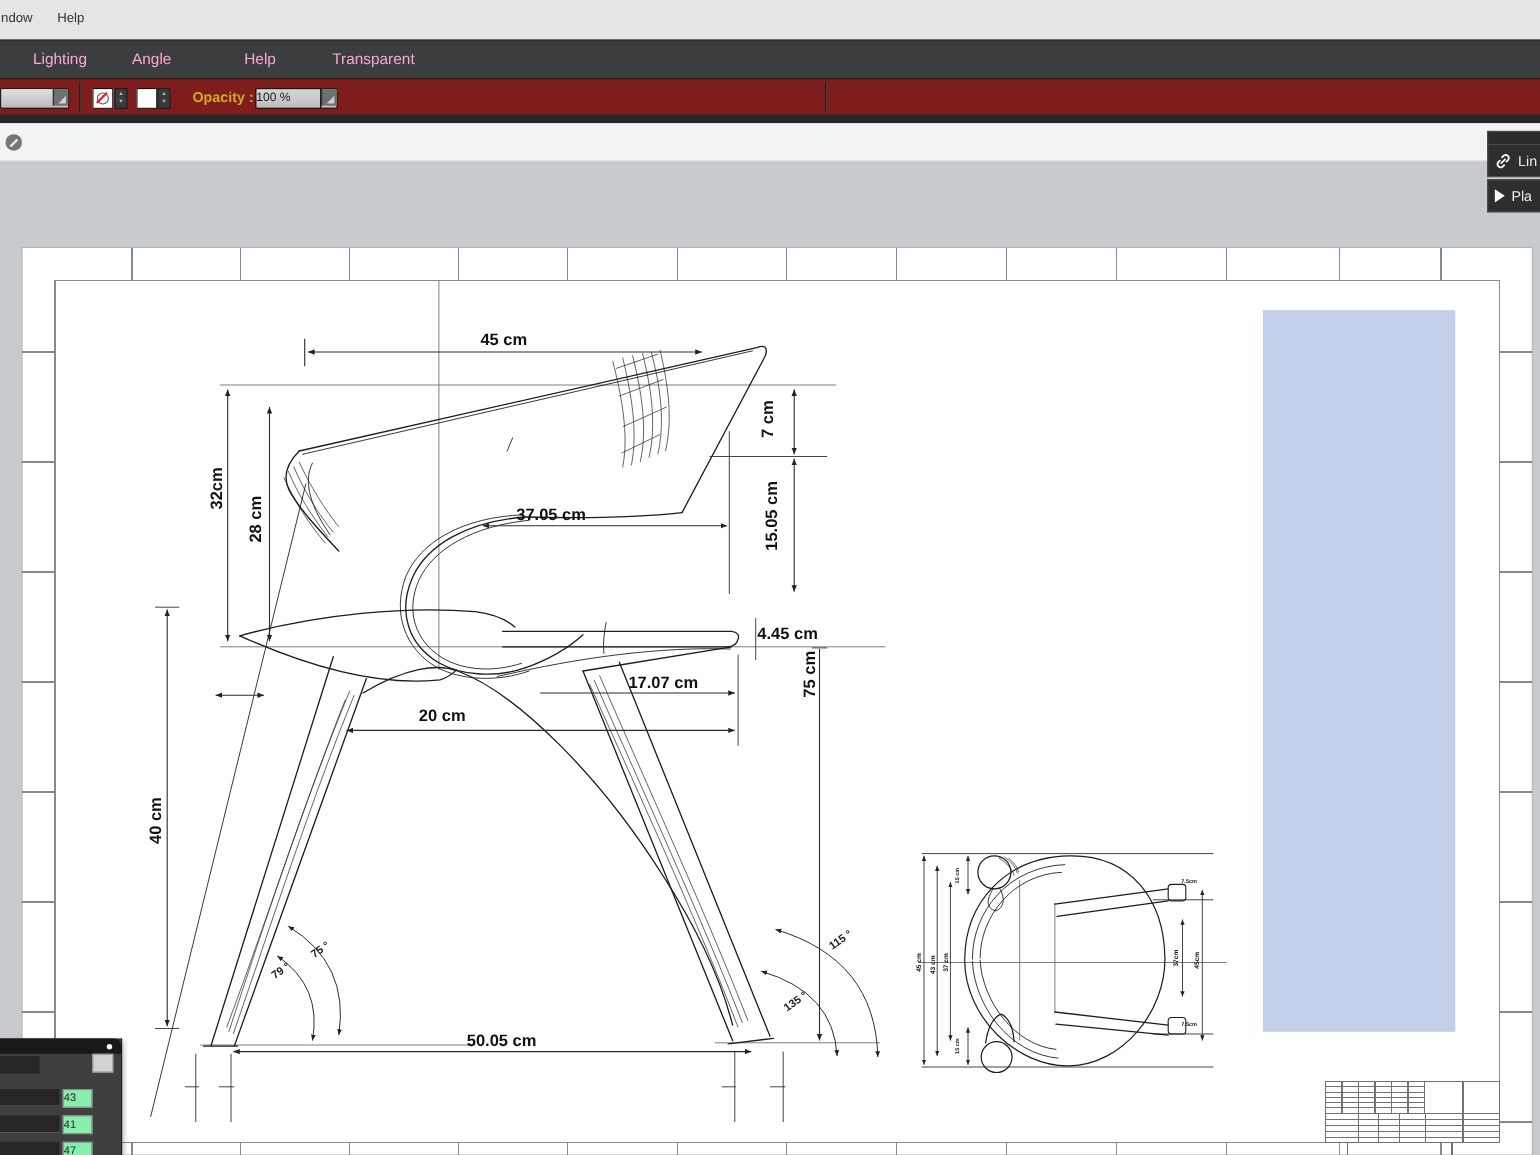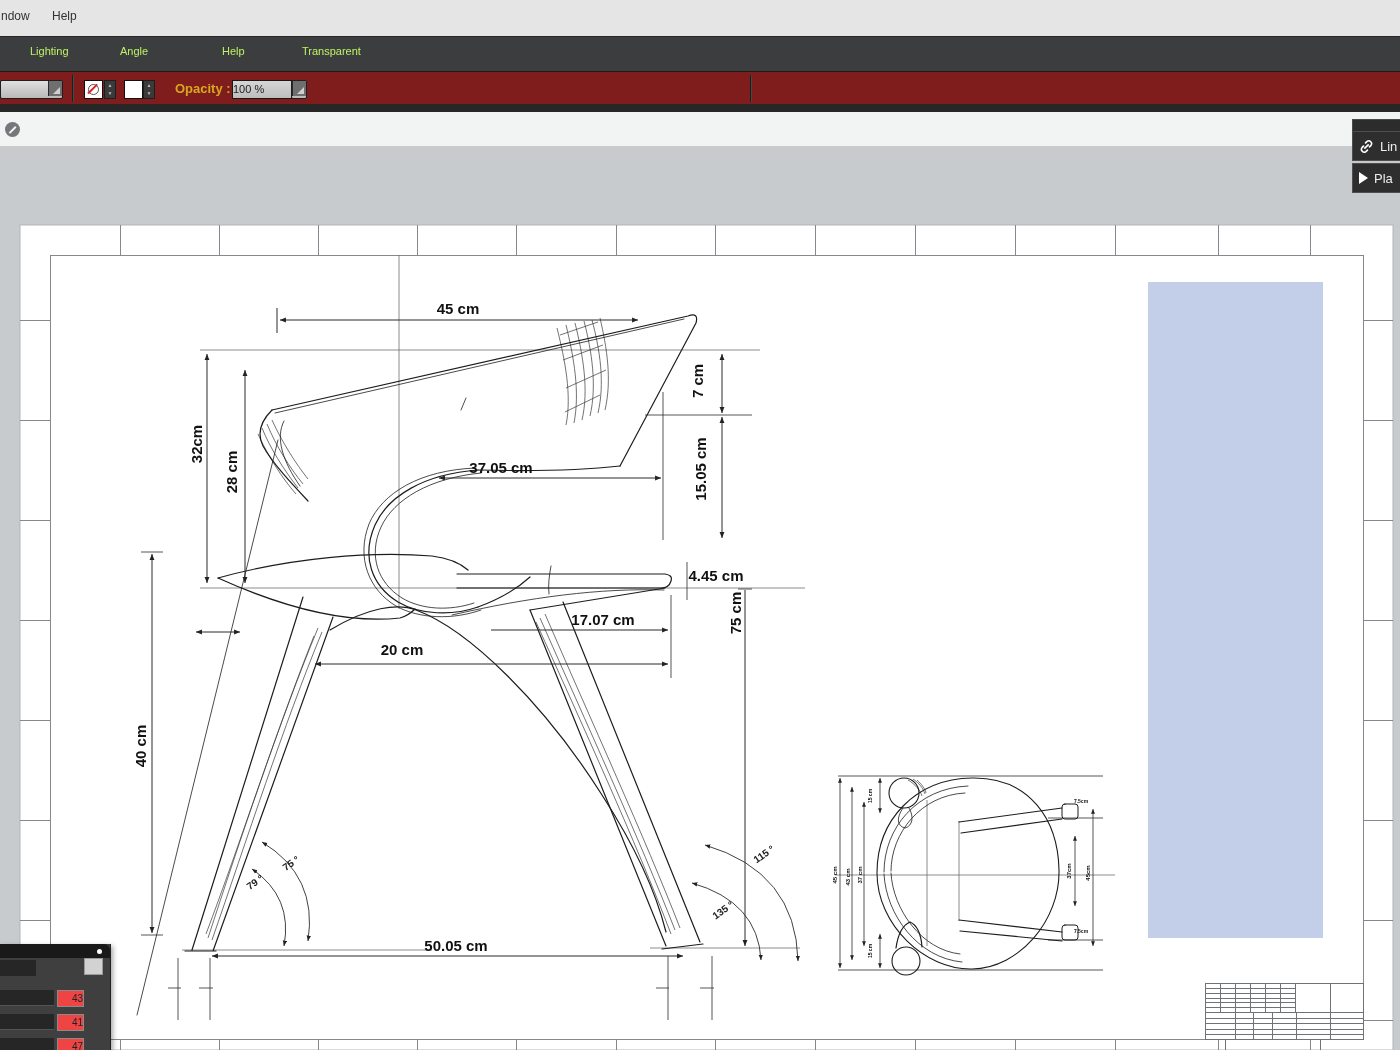--- a/index.html
+++ b/index.html
@@ -2,21 +2,21 @@
 <html><head>
 <meta charset="utf-8">
 <style>
   html,body{margin:0;padding:0;width:1400px;height:1050px;overflow:hidden;
     font-family:"Liberation Sans",sans-serif;background:#c8cbce;position:relative}
   .abs{position:absolute}
   
   #menubar{left:0;top:0;width:1400px;height:36px;background:#e5e5e6;color:#323232;font-size:12px}
   #menubar span{position:absolute;top:9px}
   #toolbar1{left:0;top:36px;width:1400px;height:35px;background:#3c3d3e;border-top:1px solid #262626}
-  #toolbar1 span{position:absolute;top:8px;color:#bef264;font-size:11px;cursor:default}
+  #toolbar1 span{position:absolute;top:8px;color:#f9a8d4;font-size:14px;cursor:default}
   #toolbar2{left:0;top:71px;width:1400px;height:33px;background:#7f1d1d;border-top:1px solid #1c1c1c}
   #darkstrip{left:0;top:104px;width:1400px;height:8px;background:#272727}
   #lightbar{left:0;top:112px;width:1400px;height:34px;background:#f2f3f3;border-bottom:1px solid #c9cbcc}
   .dropdown{position:absolute;top:8px;height:17px;background:linear-gradient(#e0e0e0,#b9b9b9);border:1px solid #1f1f1f;border-radius:2px}
   .cornerbtn{position:absolute;right:0;top:0;width:13px;height:15px;background:#6f6f6f;border-left:1px solid #2a2a2a}
   .cornerbtn:after{content:"";position:absolute;right:2px;bottom:2px;border-left:7px solid transparent;border-bottom:7px solid #cfcfcf}
   .vsep{position:absolute;top:3px;width:1px;height:27px;background:#1e1e1e;box-shadow:1px 0 0 #474747}
   .swatch{position:absolute;top:8px;width:17px;height:17px;background:#fff;border:1px solid #111}
   .nofill:after{content:"";position:absolute;left:1px;top:7px;width:13px;height:1.6px;background:#d22;transform:rotate(-45deg)}
   .nofill:before{content:"";position:absolute;left:3px;top:3px;width:9px;height:9px;border:1.4px solid #555;border-radius:50%}
@@ -32,22 +32,22 @@
   .rtab{position:absolute;left:1352px;width:48px;height:28px;background:#2e2e2e;border:1px solid #4e4e4e;border-right:none;
      color:#ececec;font-size:13px;display:flex;align-items:center;gap:6px;padding-left:6px;cursor:pointer}
   .playglyph{width:0;height:0;border-left:9px solid #fff;border-top:6px solid transparent;border-bottom:6px solid transparent}
   
   #colorpanel{left:0;top:944px;width:110px;height:106px;background:#3f3f3f;border-right:1px solid #222;box-shadow:2px 2px 5px rgba(0,0,0,.35)}
   #colorpanel .hdr{position:absolute;left:0;top:0;width:110px;height:14px;background:#191919;border-top-right-radius:6px}
   #colorpanel .dot{position:absolute;right:8px;top:5px;width:5px;height:5px;border-radius:50%;background:#fff}
   #colorpanel .dswatch{position:absolute;left:0;top:16px;width:36px;height:16px;background:#262626}
   #colorpanel .lswatch{position:absolute;left:84px;top:14px;width:17px;height:15px;background:#d2d2d2;border:1px solid #9a9a9a}
   .sliderbar{position:absolute;left:0;width:54px;height:15px;background:#262626;border-bottom:1px solid #545454}
-  .slval{position:absolute;left:57px;width:25px;height:15px;background:#ef4444;color:#222;font-size:10px;
-     text-align:right;line-height:15px;border:1px solid #8b8b8b}
+  .slval{position:absolute;left:57px;width:25px;height:15px;background:#86efac;color:#222;font-size:10px;
+     text-align:left;line-height:15px;border:1px solid #8b8b8b}
   
   #work{left:0;top:146px}
   .tick{stroke:#85898d;stroke-width:1;shape-rendering:crispEdges}
   .frame{fill:none;stroke:#85898d;stroke-width:1;shape-rendering:crispEdges}
   .tb{stroke:#6e7377;stroke-width:1;fill:none;shape-rendering:crispEdges}
   .cons{stroke:#6a6e71;stroke-width:.8;fill:none}
   .sk{stroke:#1d1d1d;stroke-width:1.2;fill:none;stroke-linecap:round;stroke-linejoin:round}
   .sk2{stroke:#1d1d1d;stroke-width:.8;fill:none;stroke-linecap:round}
   .scr{stroke:#141414;stroke-width:.7;fill:none;opacity:.85}
   .dl{stroke:#2b2b2b;stroke-width:1;fill:none}

